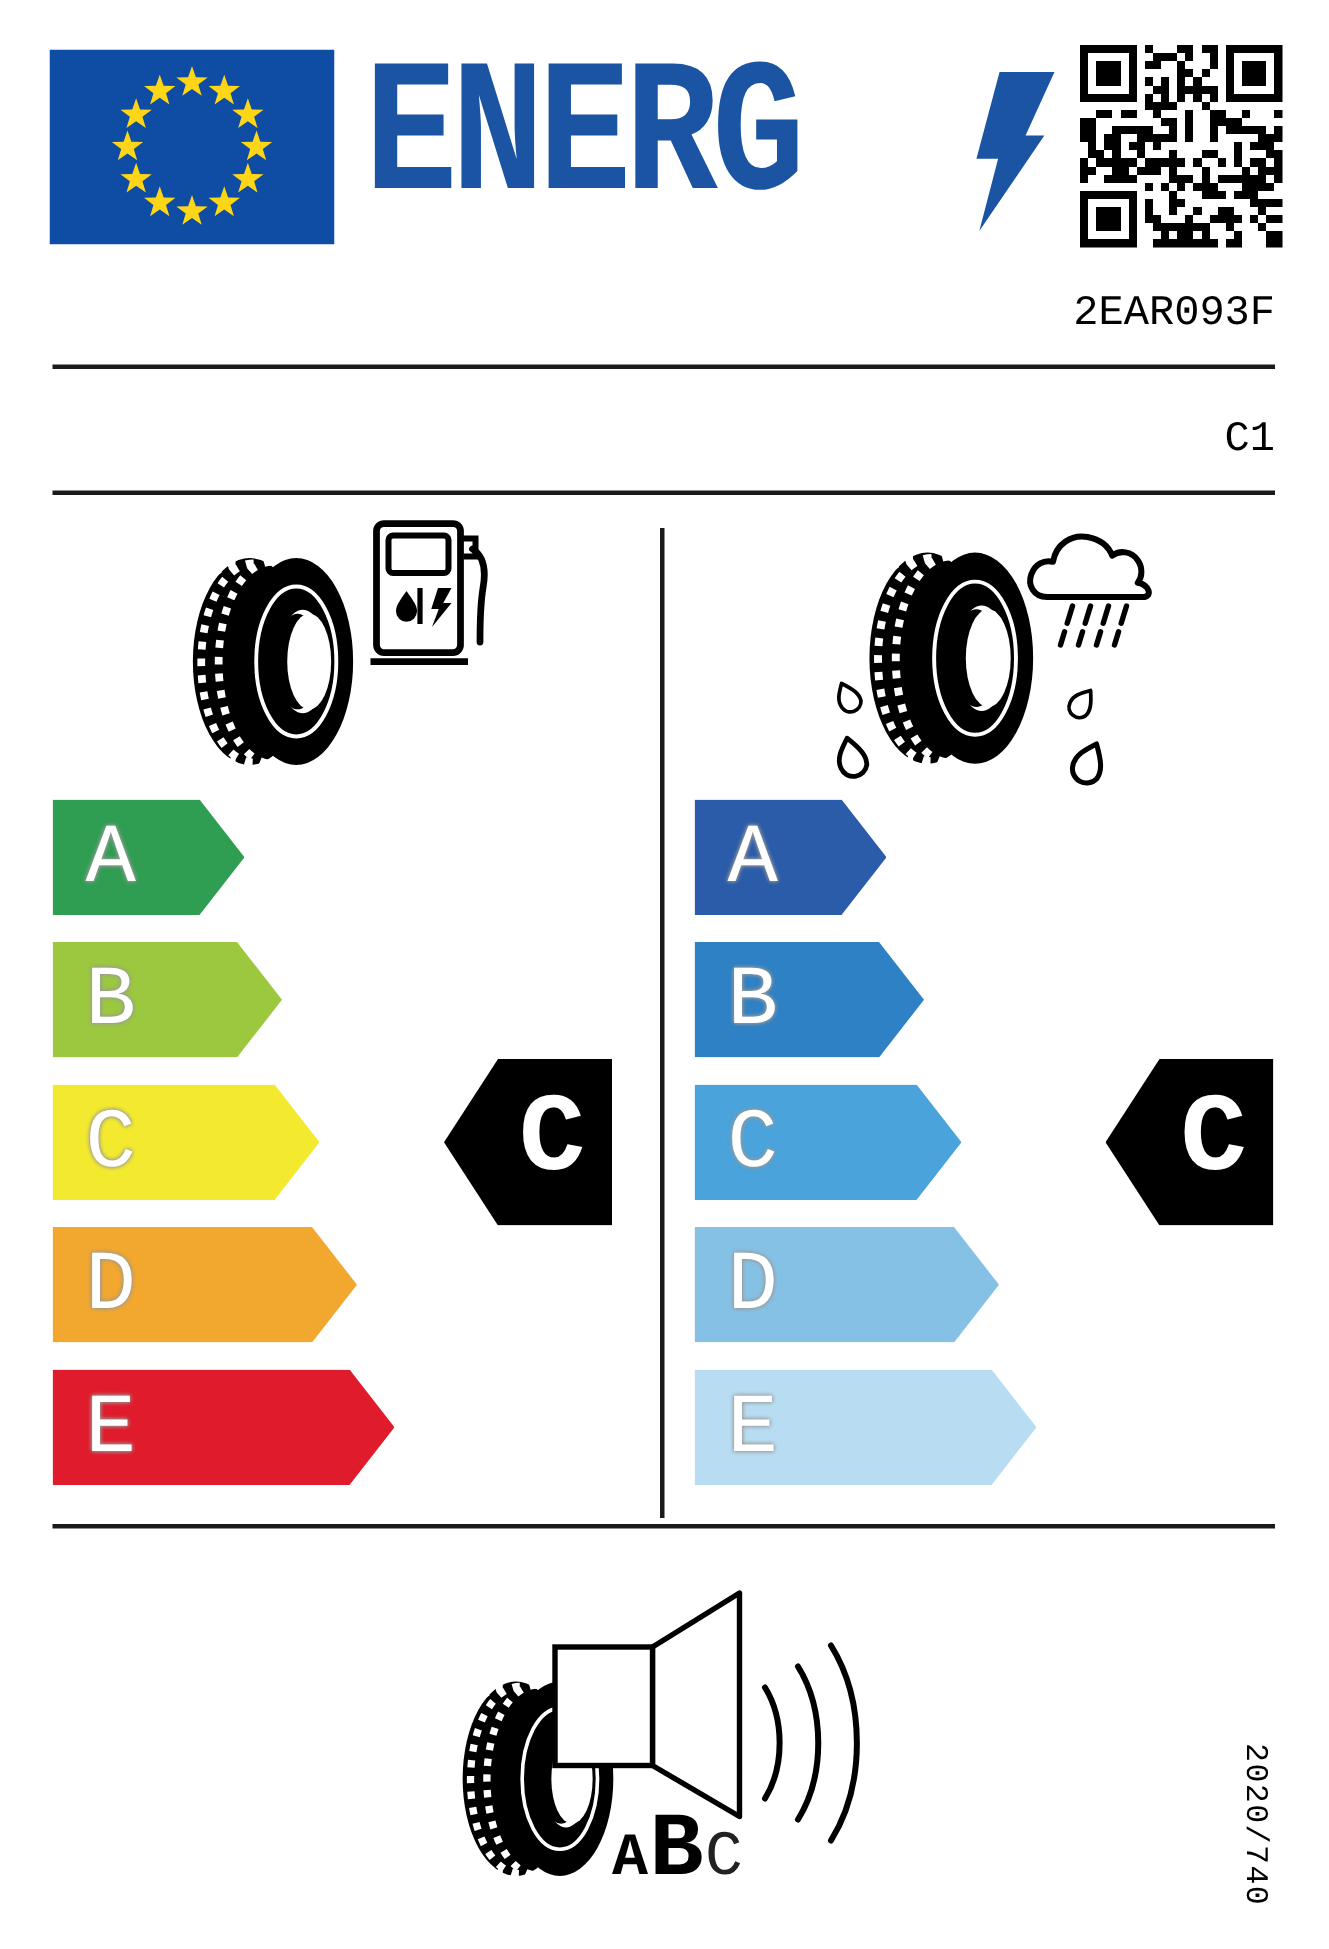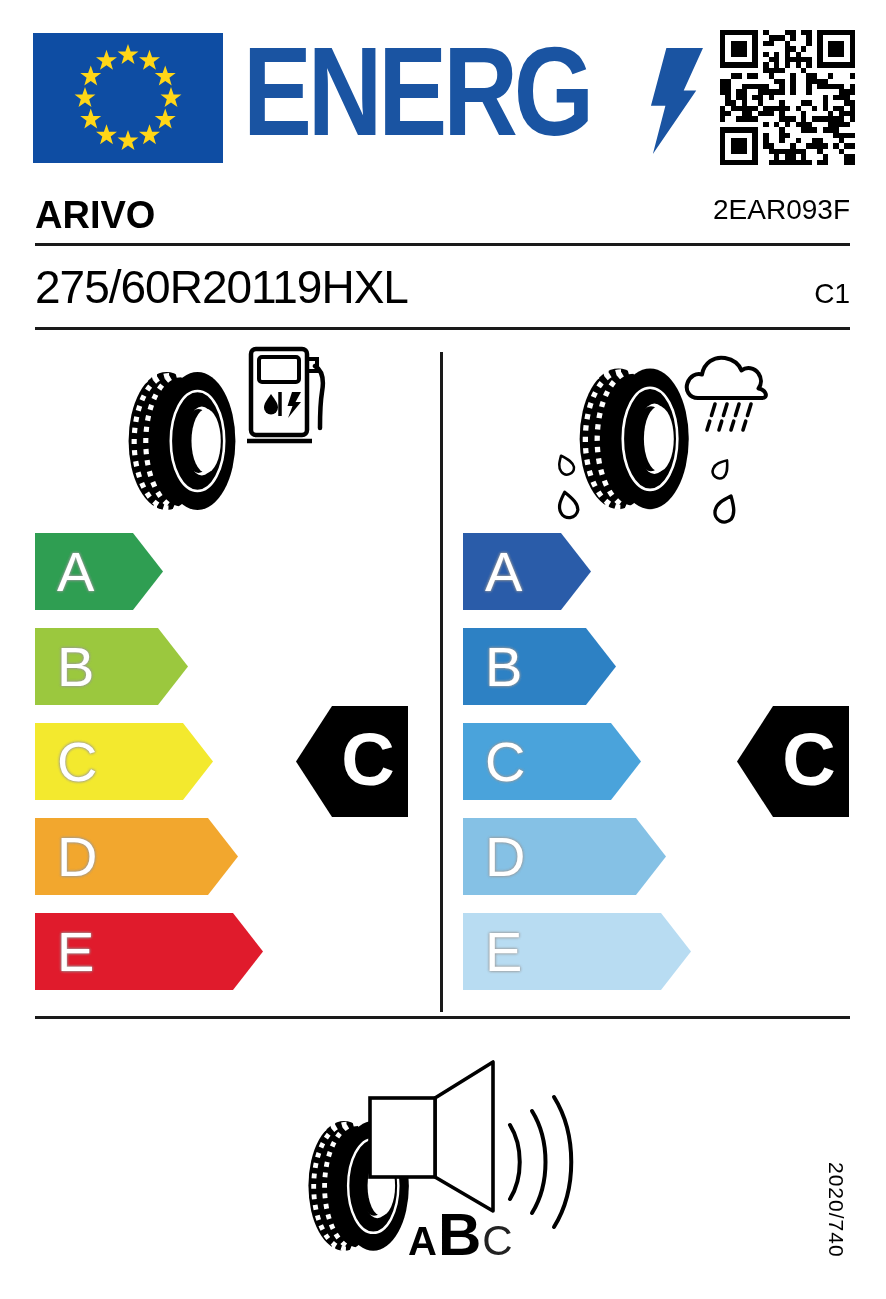--- a/index.html
+++ b/index.html
@@ -1,17 +1,17 @@
 <!DOCTYPE html>
 <html><head>
 <meta charset="utf-8">
 <style>
   html,body{margin:0;padding:0;background:#fff;}
   #label{position:relative;width:886px;height:1299px;background:#fff;overflow:hidden;
-         font-family:Liberation Sans, sans-serif;color:#000;}
+         font-family:Liberation Mono, monospace;color:#000;}
   .abs{position:absolute;}
 
   
   #eu-flag{left:33px;top:33px;width:190px;height:130px;}
   #logo{left:243px;top:40px;height:112px;display:flex;align-items:flex-start;}
   #logo-text{font-size:126px;line-height:104px;font-weight:900;color:#1a54a2;
              letter-spacing:-5px;transform:scaleX(.82);transform-origin:left top;}
   #bolt{left:645px;top:48px;width:62px;height:106px;}
   #qr{left:720px;top:30px;width:135px;height:135px;}
 
@@ -331,24 +331,22 @@
       <rect x="1" y="1" width="5" height="5" fill="#fff"></rect>
       <rect x="2" y="2" width="3" height="3" fill="#000"></rect>
       <rect x="18" y="0" width="7" height="7" fill="#000"></rect>
       <rect x="19" y="1" width="5" height="5" fill="#fff"></rect>
       <rect x="20" y="2" width="3" height="3" fill="#000"></rect>
       <rect x="0" y="18" width="7" height="7" fill="#000"></rect>
       <rect x="1" y="19" width="5" height="5" fill="#fff"></rect>
       <rect x="2" y="20" width="3" height="3" fill="#000"></rect>
     </svg>
 
-  <div id="brand" class="abs">ARIVO</div>
   <div id="typeid" class="abs">2EAR093F</div>
   <div id="line1" class="abs hline"></div>
-  <div id="size" class="abs">275/60R20119HXL</div>
   <div id="class" class="abs">C1</div>
   <div id="line2" class="abs hline"></div>
   <div id="vline" class="abs"></div>
 
   <svg id="tire-left" class="abs" viewBox="0 0 130 170">
     <use href="#tire-sym" width="130" height="170"></use>
   </svg>
   <svg id="pump" class="abs" viewBox="0 0 82 106">
     <rect x="5" y="7" width="56" height="86" rx="5" fill="#fff" stroke="#000" stroke-width="4.5"></rect>
     <rect x="13" y="15" width="40" height="25" rx="3" fill="#fff" stroke="#000" stroke-width="4"></rect>

